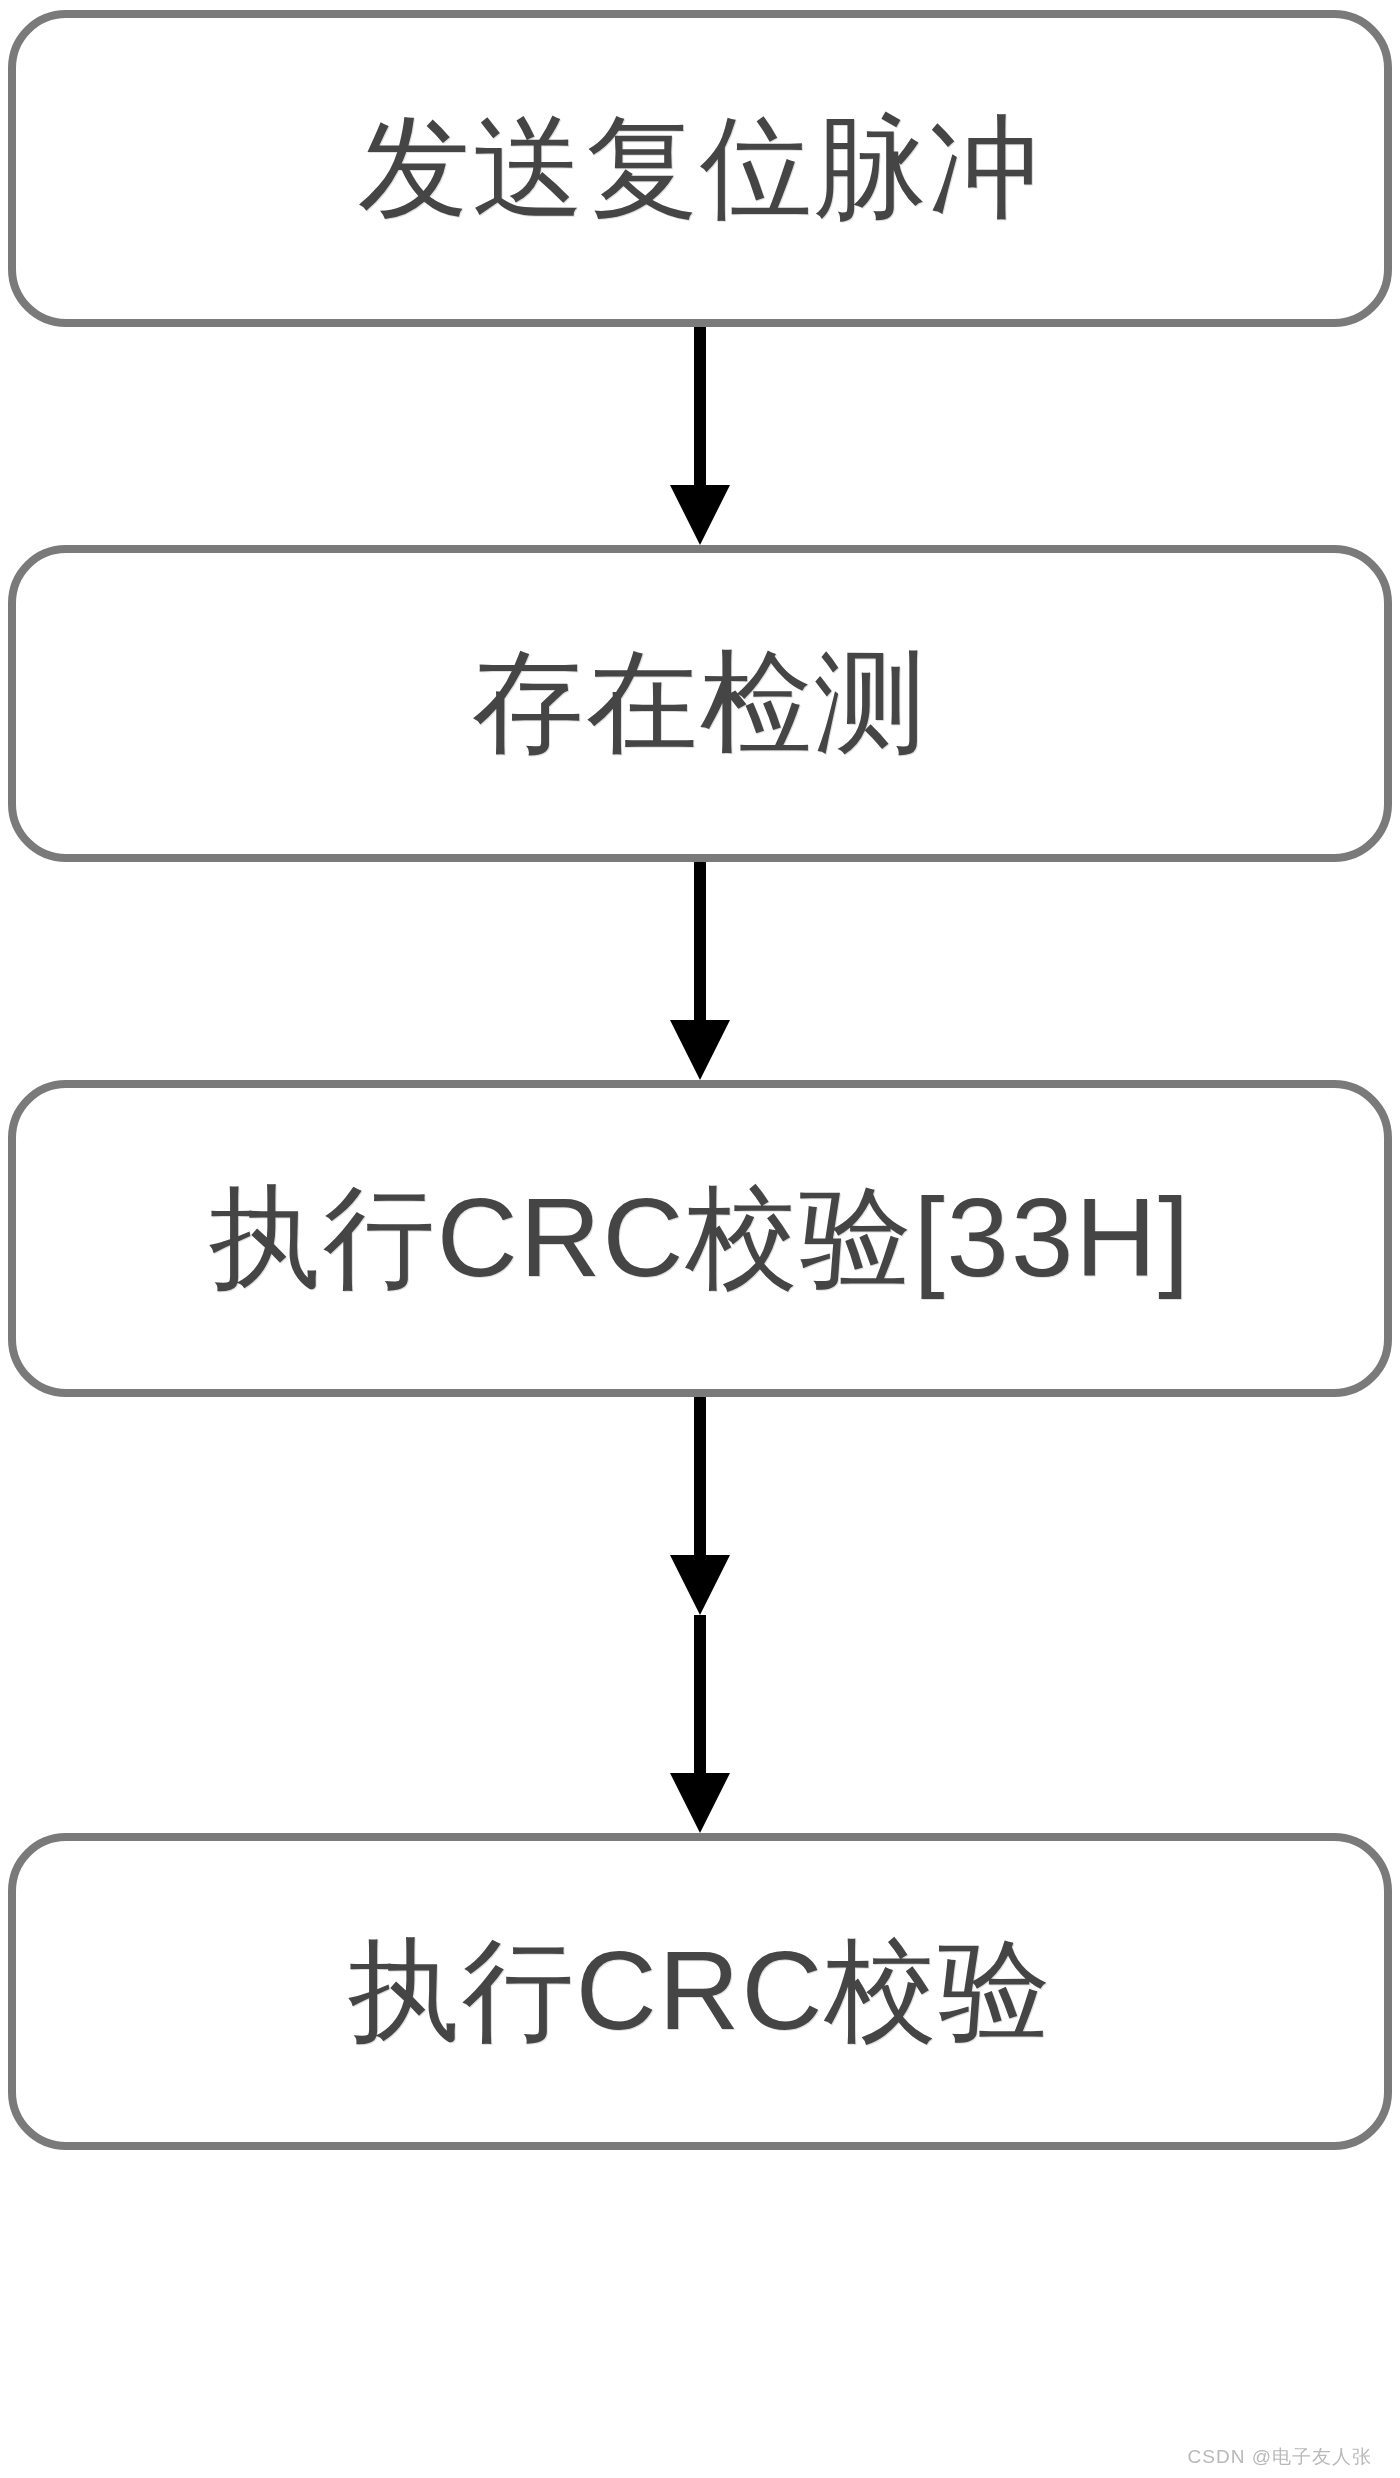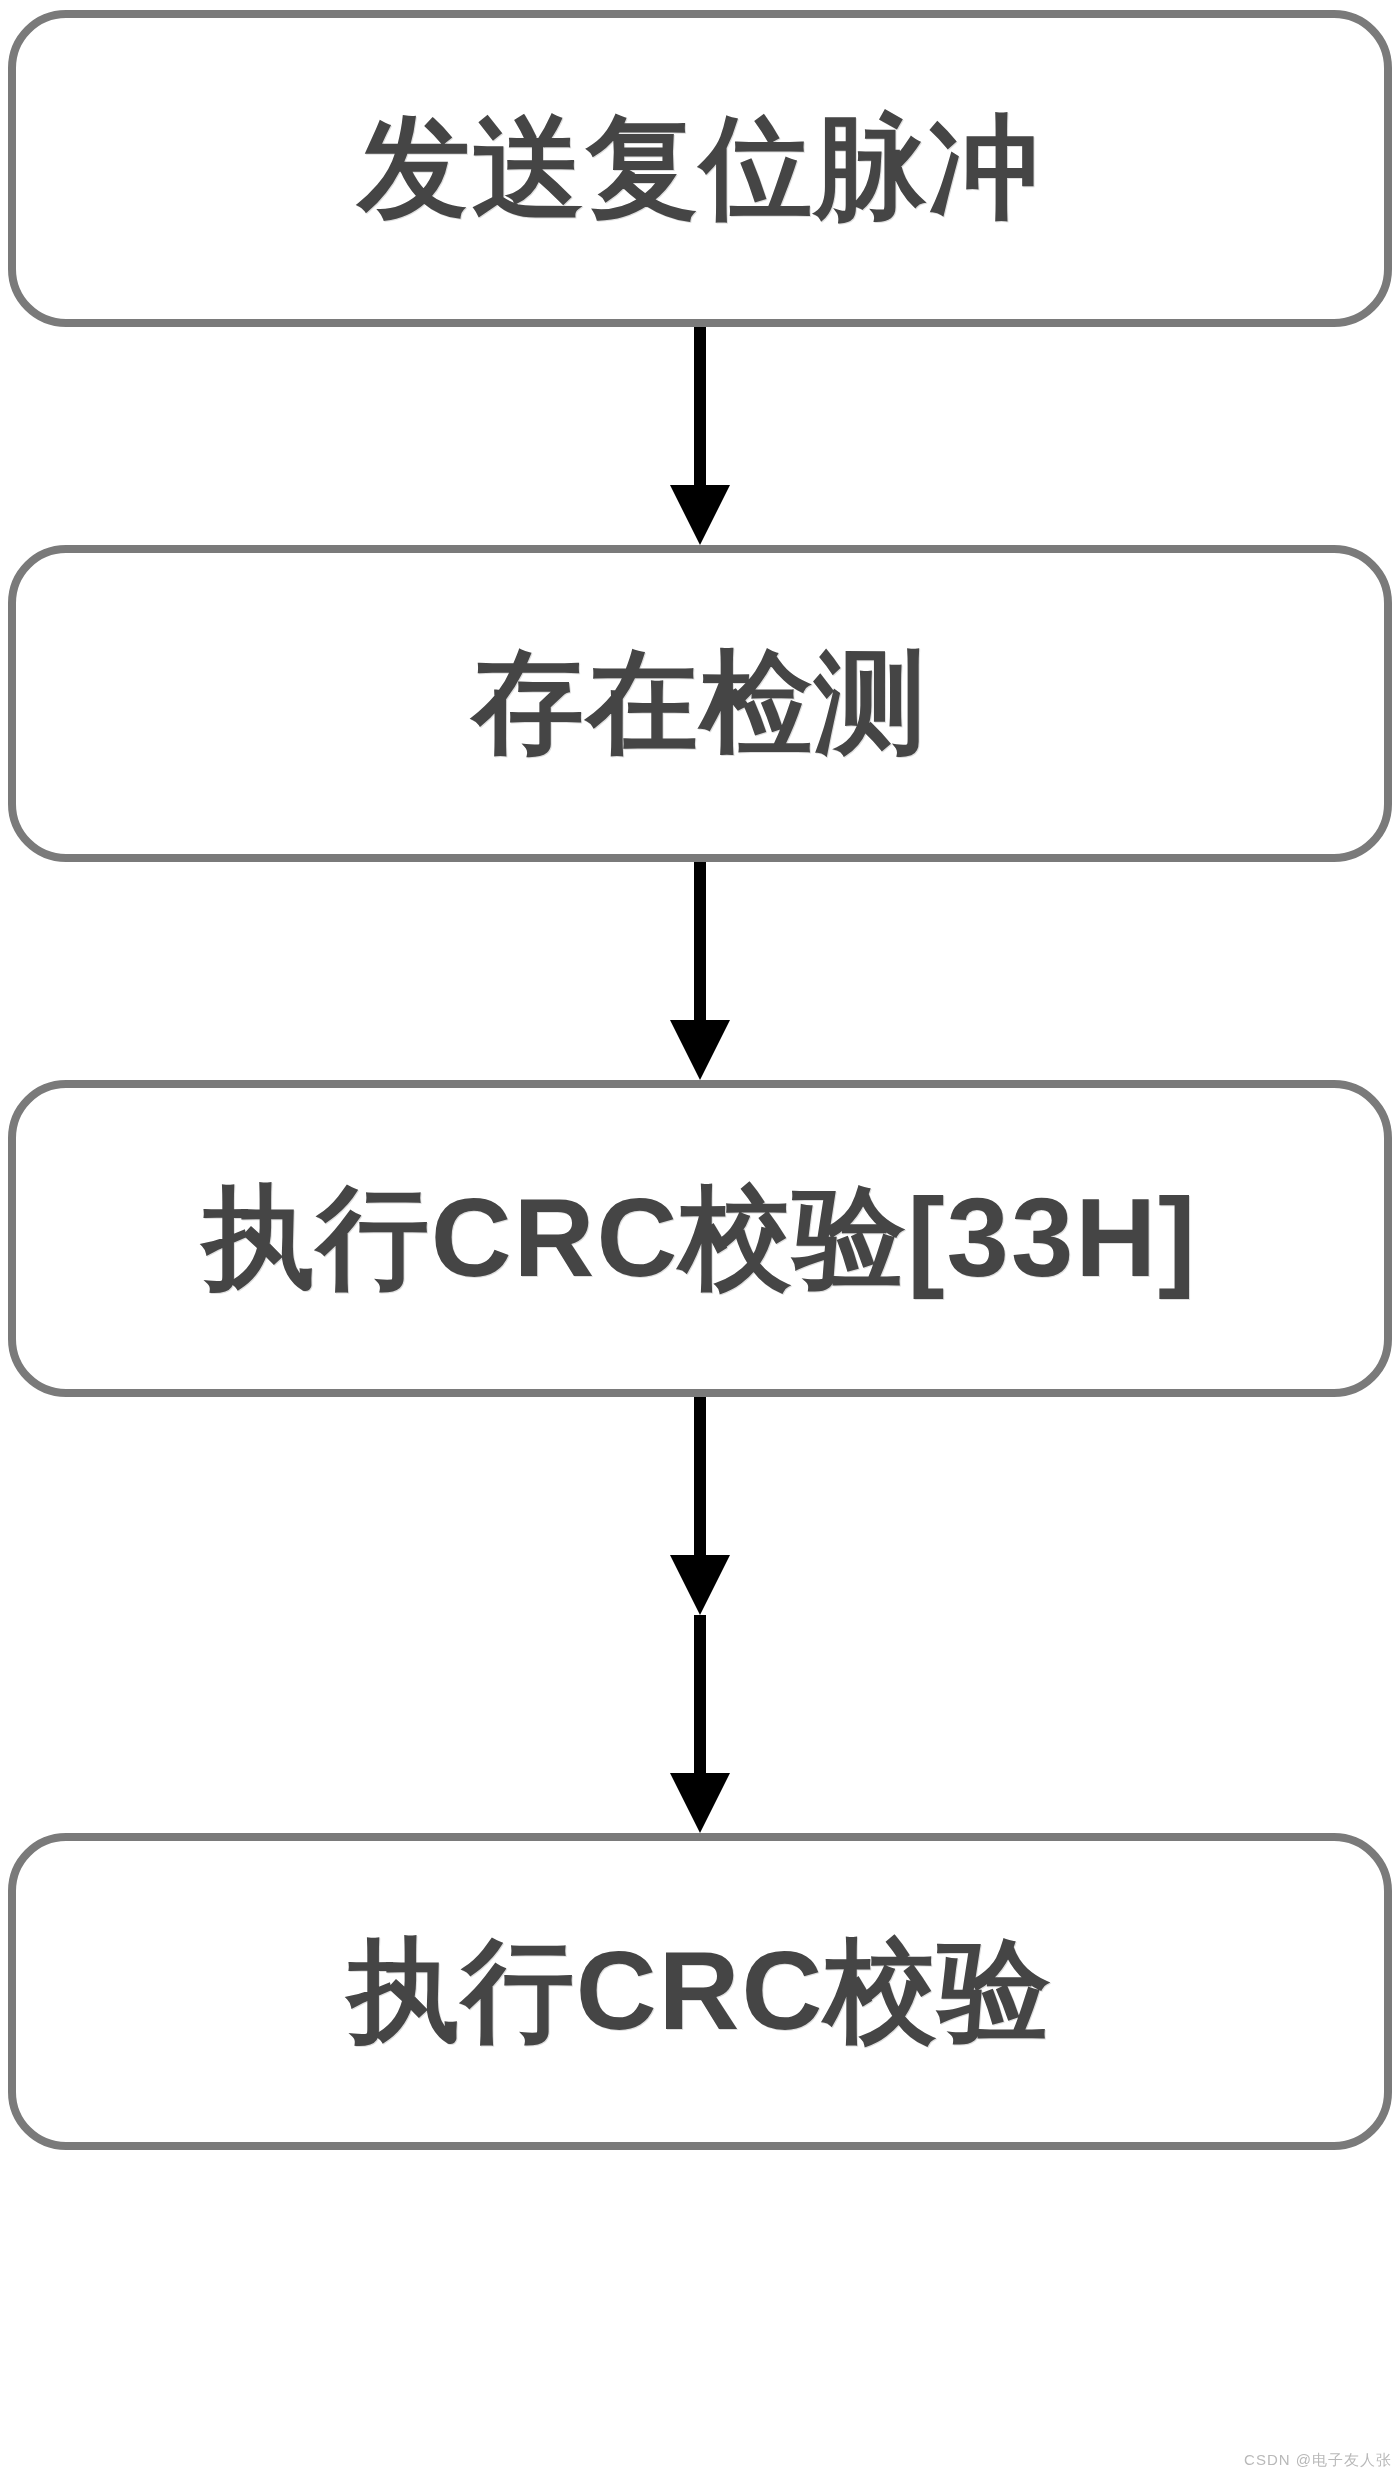--- a/index.html
+++ b/index.html
@@ -30,21 +30,21 @@
     height: 317px;
     background: #ffffff;
     border: 8px solid #7a7a7a;
     border-radius: 58px;
     display: flex;
     align-items: center;
     justify-content: center;
   }
   .flow-box-label {
     font-size: 112px;
-    font-weight: 700;
+    font-weight: 400;
     color: #454545;
     letter-spacing: 2px;
     white-space: nowrap;
     text-shadow: 1px 1px 0 rgba(160,160,160,0.35);
   }
   .flow-arrow {
     height: 218px;
     display: flex;
     flex-direction: column;
     align-items: center;
@@ -56,23 +56,23 @@
   }
   .arrow-head {
     width: 0;
     height: 0;
     border-left: 30px solid transparent;
     border-right: 30px solid transparent;
     border-top: 60px solid #000000;
   }
   .watermark {
     position: absolute;
-    right: 8px;
+    right: 28px;
     bottom: 8px;
-    font-size: 15px;
+    font-size: 19px;
     color: #b9b9b9;
     letter-spacing: 1px;
     white-space: nowrap;
   }
 </style>
 </head>
 <body>
 
 <div class="canvas">
   <div class="flow">

